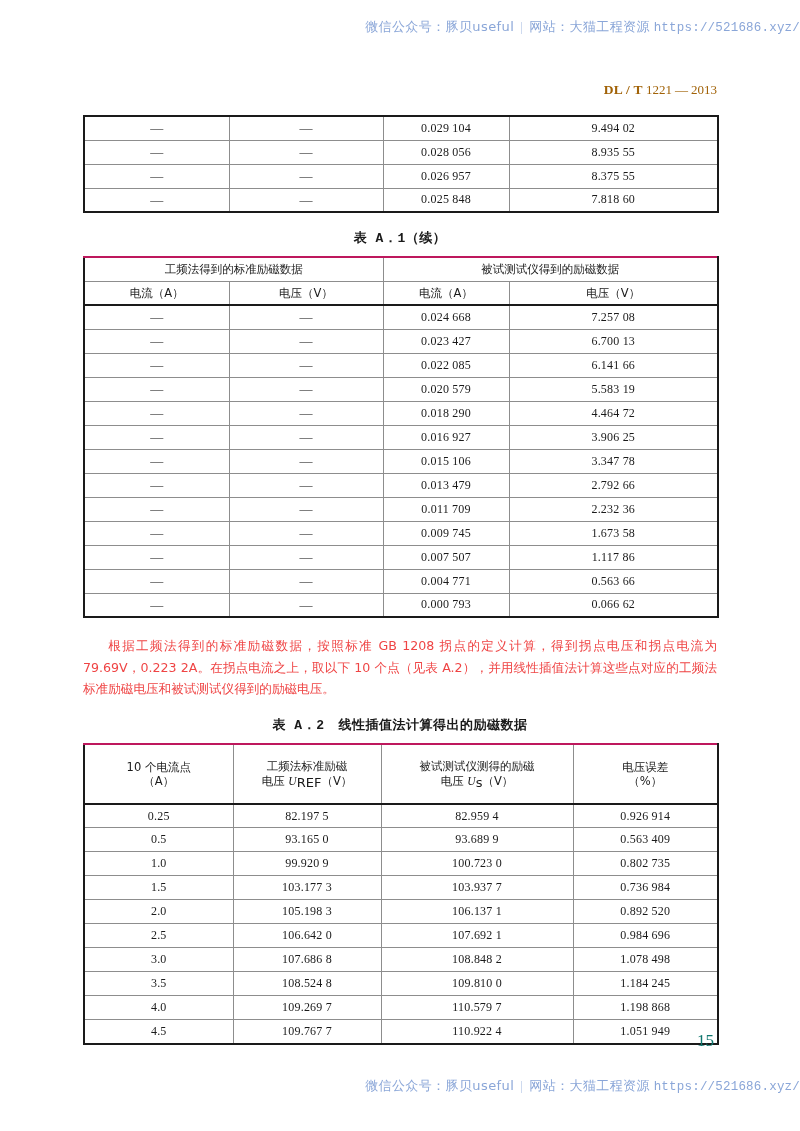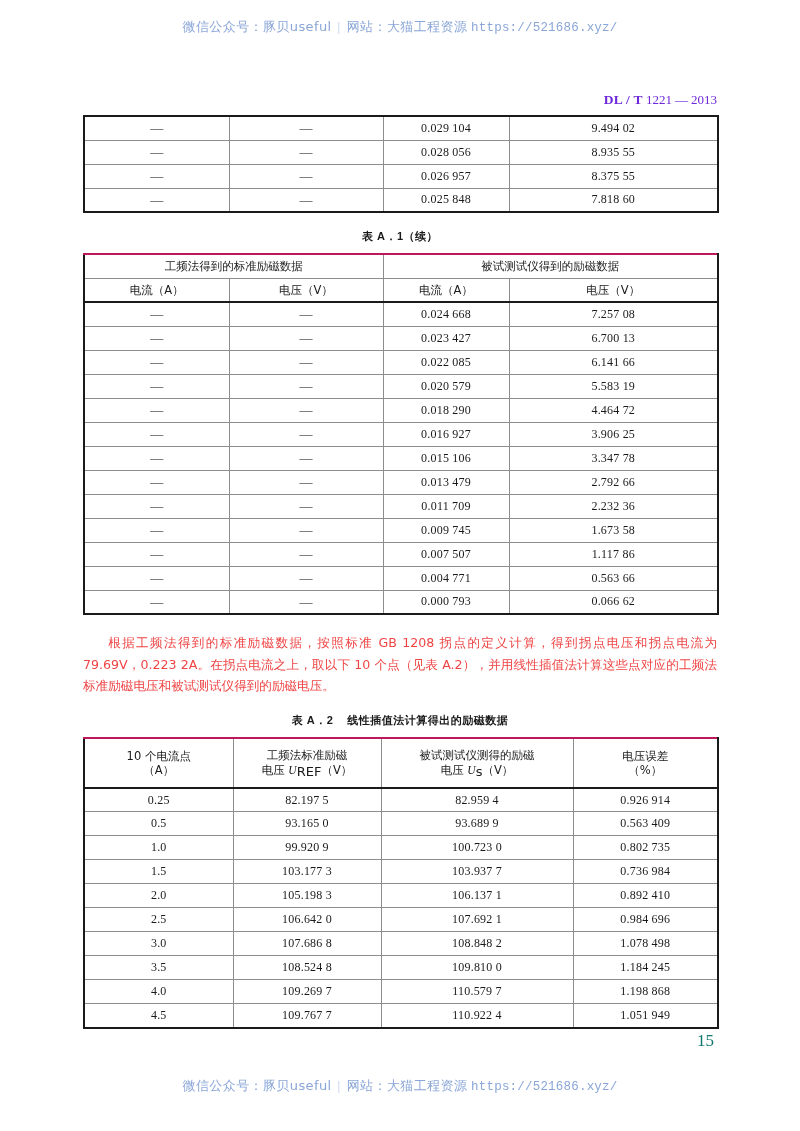--- a/index.html
+++ b/index.html
@@ -16,21 +16,21 @@
     font-family: "Liberation Serif", "DejaVu Serif", serif;
     color: #1a1a1a;
     overflow: hidden;
   }
 
   
   .watermark {
     position: absolute;
     left: 0;
     width: 800px;
-    text-align: center;
+    text-align: right;
     color: #8aa6d8;
     font-size: 13.5px;
     letter-spacing: 0.4px;
     white-space: nowrap;
   }
   .watermark.top { top: 18px; }
   .watermark.bottom { top: 1077px; }
   .wm-sep {
     display: inline-block;
     padding: 0 6px;
@@ -39,24 +39,24 @@
   .wm-url {
     font-family: "Liberation Mono", "DejaVu Sans Mono", monospace;
     font-size: 12.5px;
     letter-spacing: 0.2px;
   }
   .wm-cn { font-family: "DejaVu Sans", sans-serif; font-size: 13px; }
 
   
   .running-header {
     position: absolute;
-    top: 92px;
+    top: 82px;
     right: 83px;
     font-size: 13px;
-    color: #6d28d9;
+    color: #a16207;
     white-space: nowrap;
   }
   .running-header .std-prefix {
     font-weight: bold;
     font-size: 13.5px;
     letter-spacing: 0.3px;
   }
   .running-header .std-num { font-size: 13px; }
   .running-header .std-dash { padding: 0 3px; }
 
@@ -98,23 +98,23 @@
   .cn { font-family: "DejaVu Sans", sans-serif; font-size: 11.5px; }
   .num { font-family: "Liberation Serif", serif; font-size: 12px; letter-spacing: 0.2px; }
   .dash-cell { font-size: 13px; color: #333; }
 
   
   #table-a1-fragment { margin-bottom: 0; }
 
   
   .table-caption {
     text-align: center;
-    font-family: Liberation Sans, sans-serif;
+    font-family: Liberation Mono, monospace;
     font-weight: bold;
-    font-size: 11px;
+    font-size: 13px;
     margin: 16px 0 9px 0;
     letter-spacing: 0.5px;
   }
   .table-caption .cap-title {
     font-weight: bold;
     padding-left: 14px;
     text-align: right;
   }
 
   
@@ -303,21 +303,21 @@
 
   <table class="doc-table framed" id="table-a2">
     <colgroup>
       <col style="width:149px">
         <col style="width:148px">
         <col style="width:192px">
         <col style="width:145px">
     </colgroup>
     <thead>
       <tr>
-        <th class="cn" style="height:50px">
+        <th class="cn" style="height:60px">
           <span>10 个电流点</span><br>
           <span>（A）</span>
         </th>
         <th class="cn">
           <span>工频法标准励磁</span><br>
           <span>电压 </span><span class="ital">U</span><sub>REF</sub><span>（V）</span>
         </th>
         <th class="cn">
           <span>被试测试仪测得的励磁</span><br>
           <span>电压 </span><span class="ital">U</span><sub>s</sub><span>（V）</span>
@@ -350,21 +350,21 @@
       <tr>
         <td class="num">1.5</td>
         <td class="num">103.177 3</td>
         <td class="num">103.937 7</td>
         <td class="num">0.736 984</td>
       </tr>
       <tr>
         <td class="num">2.0</td>
         <td class="num">105.198 3</td>
         <td class="num">106.137 1</td>
-        <td class="num">0.892 410</td>
+        <td class="num">0.892 520</td>
       </tr>
       <tr>
         <td class="num">2.5</td>
         <td class="num">106.642 0</td>
         <td class="num">107.692 1</td>
         <td class="num">0.984 696</td>
       </tr>
       <tr>
         <td class="num">3.0</td>
         <td class="num">107.686 8</td>

